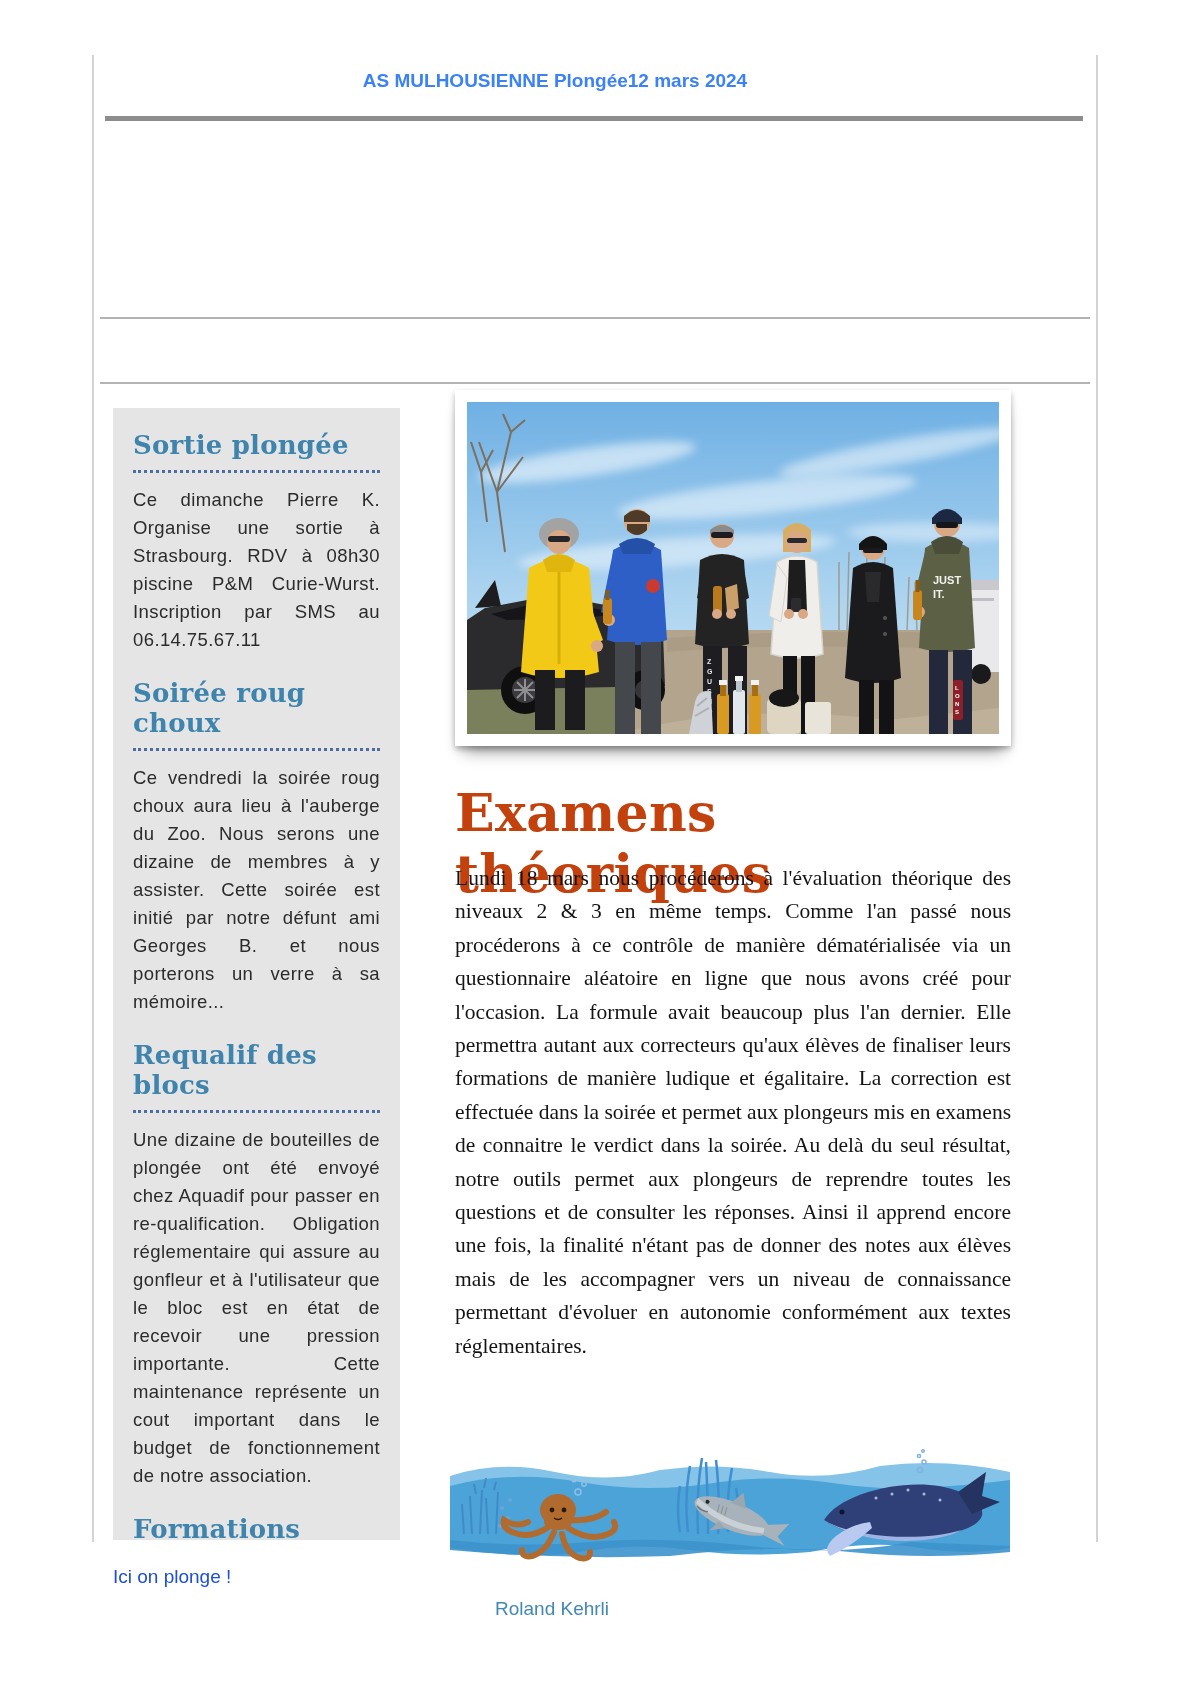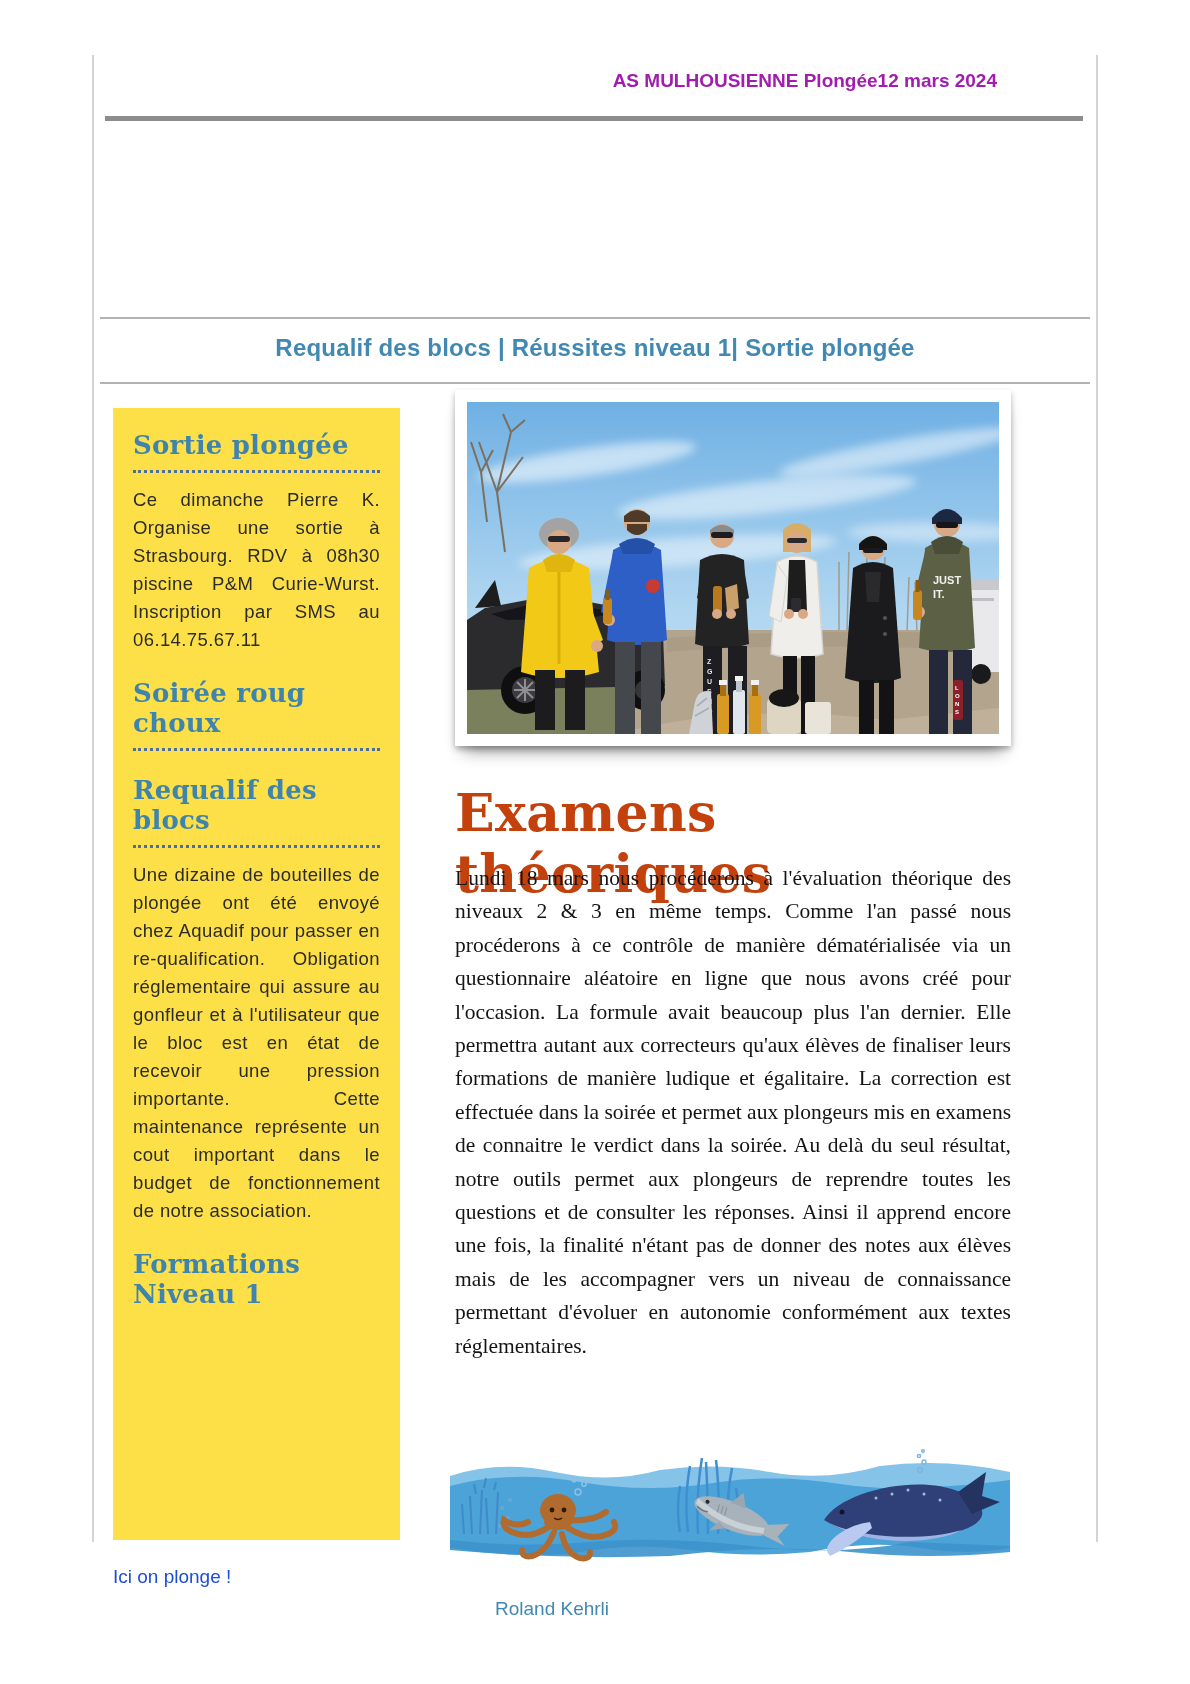--- a/index.html
+++ b/index.html
@@ -3,32 +3,32 @@
 <meta charset="utf-8">
 <style>
   html,body{margin:0;padding:0;background:#ffffff;}
   .page{position:relative;width:1190px;height:1684px;background:#fff;overflow:hidden;
         font-family:"Liberation Sans",sans-serif;}
   .vrule{position:absolute;top:55px;height:1487px;width:2px;background:#d4d4d4;}
   .vrule.left{left:92px;}
   .vrule.right{left:1096px;}
 
   .header{position:absolute;left:113px;top:70px;width:884px;display:flex;
-          justify-content:flex-end;color:#a21caf;font-size:19px;font-weight:bold;}
+          justify-content:center;color:#3b82f6;font-size:19px;font-weight:bold;}
 
   .rule-thick{position:absolute;left:105px;top:116px;width:978px;height:5px;background:#8d8d8d;}
   .rule-thin{position:absolute;left:100px;width:990px;height:2px;background:#b3b3b3;}
 
   .masthead-title{position:absolute;left:93px;top:138px;width:1004px;text-align:center;
         font-family:"DejaVu Sans ExtraLight","DejaVu Sans",sans-serif;font-weight:200;
         font-size:128px;letter-spacing:4px;color:#f2552f;line-height:150px;white-space:nowrap;}
   .masthead-subtitle{position:absolute;left:93px;top:334px;width:1004px;text-align:center;
         color:#4189b2;font-size:24px;font-weight:bold;letter-spacing:0.2px;}
 
-  .sidebar{position:absolute;left:113px;top:408px;width:287px;height:1132px;background:#fde047;
+  .sidebar{position:absolute;left:113px;top:408px;width:287px;height:1132px;background:#e5e5e5;
         box-sizing:border-box;padding:16px 20px 20px 20px;overflow:hidden;}
   .side-section{margin-bottom:24px;}
   .side-heading{font-family:"DejaVu Serif","Liberation Serif",serif;font-weight:bold;
         font-size:26px;color:#3e84ad;margin:6px 0 8px 0;letter-spacing:0.2px;}
   .side-dots{border-bottom:3px dotted #4d6da0;height:2px;margin:0 0 13px 0;}
   .side-body{font-size:18.5px;line-height:28px;color:#2b2b2b;text-align:justify;
         letter-spacing:0.4px;}
 
   .main{position:absolute;left:455px;top:390px;width:548px;}
 
@@ -57,32 +57,32 @@
 
   <div class="header">
     <span>AS MULHOUSIENNE Plongée</span>
     <span>12 mars 2024</span>
   </div>
 
   <div class="rule-thick"></div>
 
 
   <div class="rule-thin" style="top:317px;"></div>
-  <div class="masthead-subtitle">Requalif des blocs | Réussites niveau 1| Sortie plongée</div>
   <div class="rule-thin" style="top:382px;"></div>
 
   <div class="sidebar">
     <div class="side-section">
       <div class="side-heading">Sortie plongée</div>
       <div class="side-dots"></div>
       <div class="side-body">Ce dimanche Pierre K. Organise une sortie à Strasbourg. RDV à 08h30 piscine P&amp;M Curie-Wurst. Inscription par SMS au 06.14.75.67.11</div>
     </div>
     <div class="side-section">
       <div class="side-heading">Soirée roug choux</div>
       <div class="side-dots"></div>
+      <div class="side-body">Ce vendredi la soirée roug choux aura lieu à l'auberge du Zoo. Nous serons une dizaine de membres à y assister. Cette soirée est initié par notre défunt ami Georges B. et nous porterons un verre à sa mémoire...</div>
     </div>
     <div class="side-section">
       <div class="side-heading">Requalif des blocs</div>
       <div class="side-dots"></div>
       <div class="side-body">Une dizaine de bouteilles de plongée ont été envoyé chez Aquadif pour passer en re-qualification. Obligation réglementaire qui assure au gonfleur et à l'utilisateur que le bloc est en état de recevoir une pression importante. Cette maintenance représente un cout important dans le budget de fonctionnement de notre association.</div>
     </div>
     <div class="side-section">
       <div class="side-heading">Formations Niveau 1</div>
 
     </div>

